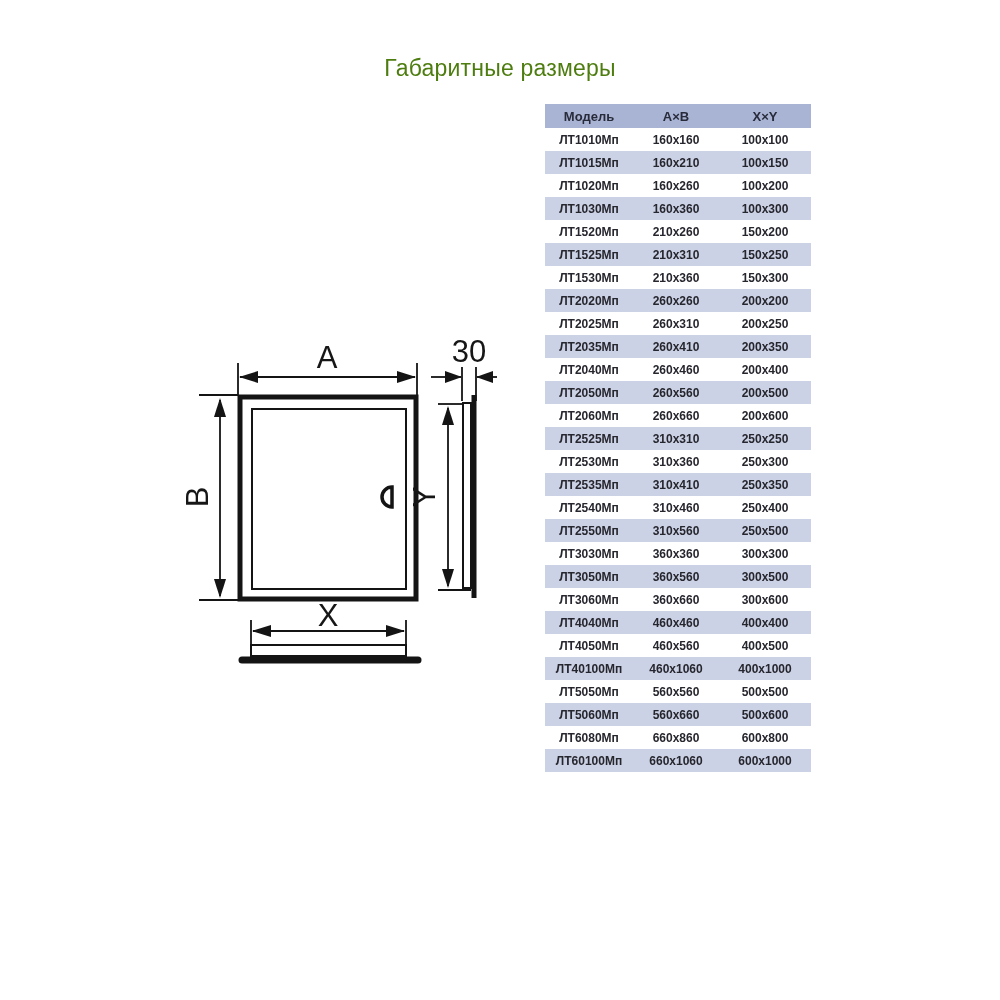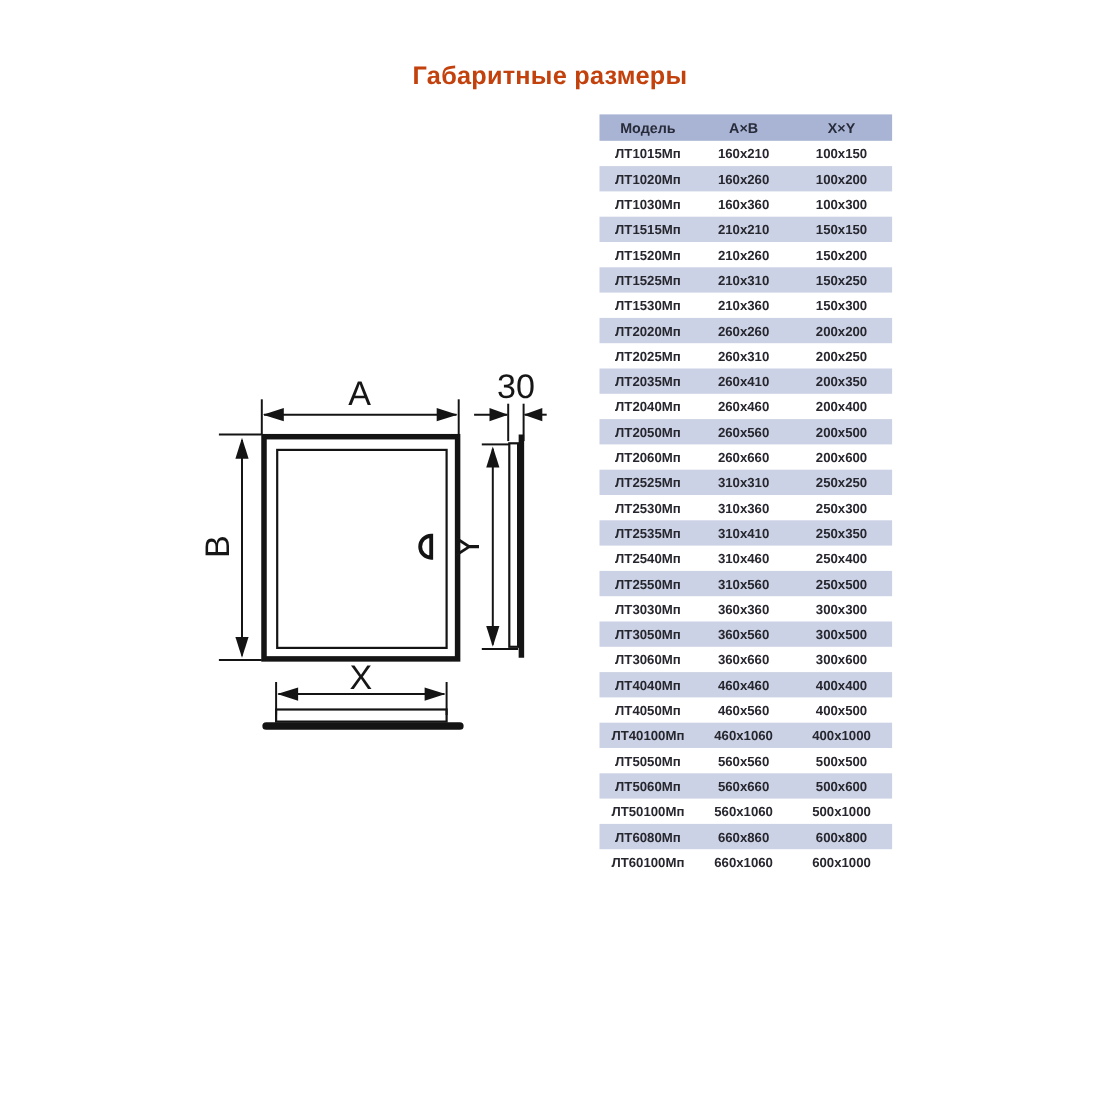--- a/index.html
+++ b/index.html
@@ -5,21 +5,21 @@
   :root{
     --header-bg:#a9b3d3;
     --stripe-bg:#ccd2e5;
     --cell-text:#26262e;
     --line:#141414;
   }
   html,body{margin:0;padding:0;background:#ffffff;}
   .page{position:relative;width:1000px;height:1000px;background:#fff;overflow:hidden;
         font-family:"Liberation Sans", sans-serif;}
   .title{position:absolute;left:0;top:55px;width:1000px;text-align:center;
-         font-size:23px;font-weight:700;color:#c2410c;letter-spacing:.2px;}
+         font-size:23px;font-weight:400;color:#4d7c0f;letter-spacing:.2px;}
   
   .spec-table{position:absolute;left:545px;top:104px;width:266px;}
   .thead{display:grid;grid-template-columns:88px 86px 92px;height:24px;
          background:var(--header-bg);align-items:center;}
   .thead .hc{text-align:center;font-size:13px;font-weight:700;color:#272b3a;}
   .trow{display:grid;grid-template-columns:88px 86px 92px;height:23px;align-items:center;}
   .trow:nth-child(even){background:var(--stripe-bg);}
   .trow .tc{text-align:center;font-size:12px;font-weight:600;color:var(--cell-text);}
   
   .diagram{position:absolute;left:180px;top:330px;width:330px;height:350px;}
@@ -100,40 +100,40 @@
   </svg>
 
   <div class="spec-table">
     <div class="thead">
       <div class="hc">Модель</div>
       <div class="hc">А×В</div>
       <div class="hc">X×Y</div>
     </div>
     <div id="tbody">
         <div class="trow">
+          <div class="tc">ЛТ1010Мп</div>
+          <div class="tc">160x160</div>
+          <div class="tc">100x100</div>
+        </div>
+        <div class="trow">
           <div class="tc">ЛТ1015Мп</div>
           <div class="tc">160x210</div>
           <div class="tc">100x150</div>
         </div>
         <div class="trow">
           <div class="tc">ЛТ1020Мп</div>
           <div class="tc">160x260</div>
           <div class="tc">100x200</div>
         </div>
         <div class="trow">
           <div class="tc">ЛТ1030Мп</div>
           <div class="tc">160x360</div>
           <div class="tc">100x300</div>
         </div>
         <div class="trow">
-          <div class="tc">ЛТ1515Мп</div>
-          <div class="tc">210x210</div>
-          <div class="tc">150x150</div>
-        </div>
-        <div class="trow">
           <div class="tc">ЛТ1520Мп</div>
           <div class="tc">210x260</div>
           <div class="tc">150x200</div>
         </div>
         <div class="trow">
           <div class="tc">ЛТ1525Мп</div>
           <div class="tc">210x310</div>
           <div class="tc">150x250</div>
         </div>
         <div class="trow">
@@ -230,25 +230,20 @@
           <div class="tc">ЛТ5050Мп</div>
           <div class="tc">560x560</div>
           <div class="tc">500x500</div>
         </div>
         <div class="trow">
           <div class="tc">ЛТ5060Мп</div>
           <div class="tc">560x660</div>
           <div class="tc">500x600</div>
         </div>
         <div class="trow">
-          <div class="tc">ЛТ50100Мп</div>
-          <div class="tc">560x1060</div>
-          <div class="tc">500x1000</div>
-        </div>
-        <div class="trow">
           <div class="tc">ЛТ6080Мп</div>
           <div class="tc">660x860</div>
           <div class="tc">600x800</div>
         </div>
         <div class="trow">
           <div class="tc">ЛТ60100Мп</div>
           <div class="tc">660x1060</div>
           <div class="tc">600x1000</div>
         </div>
       </div>

